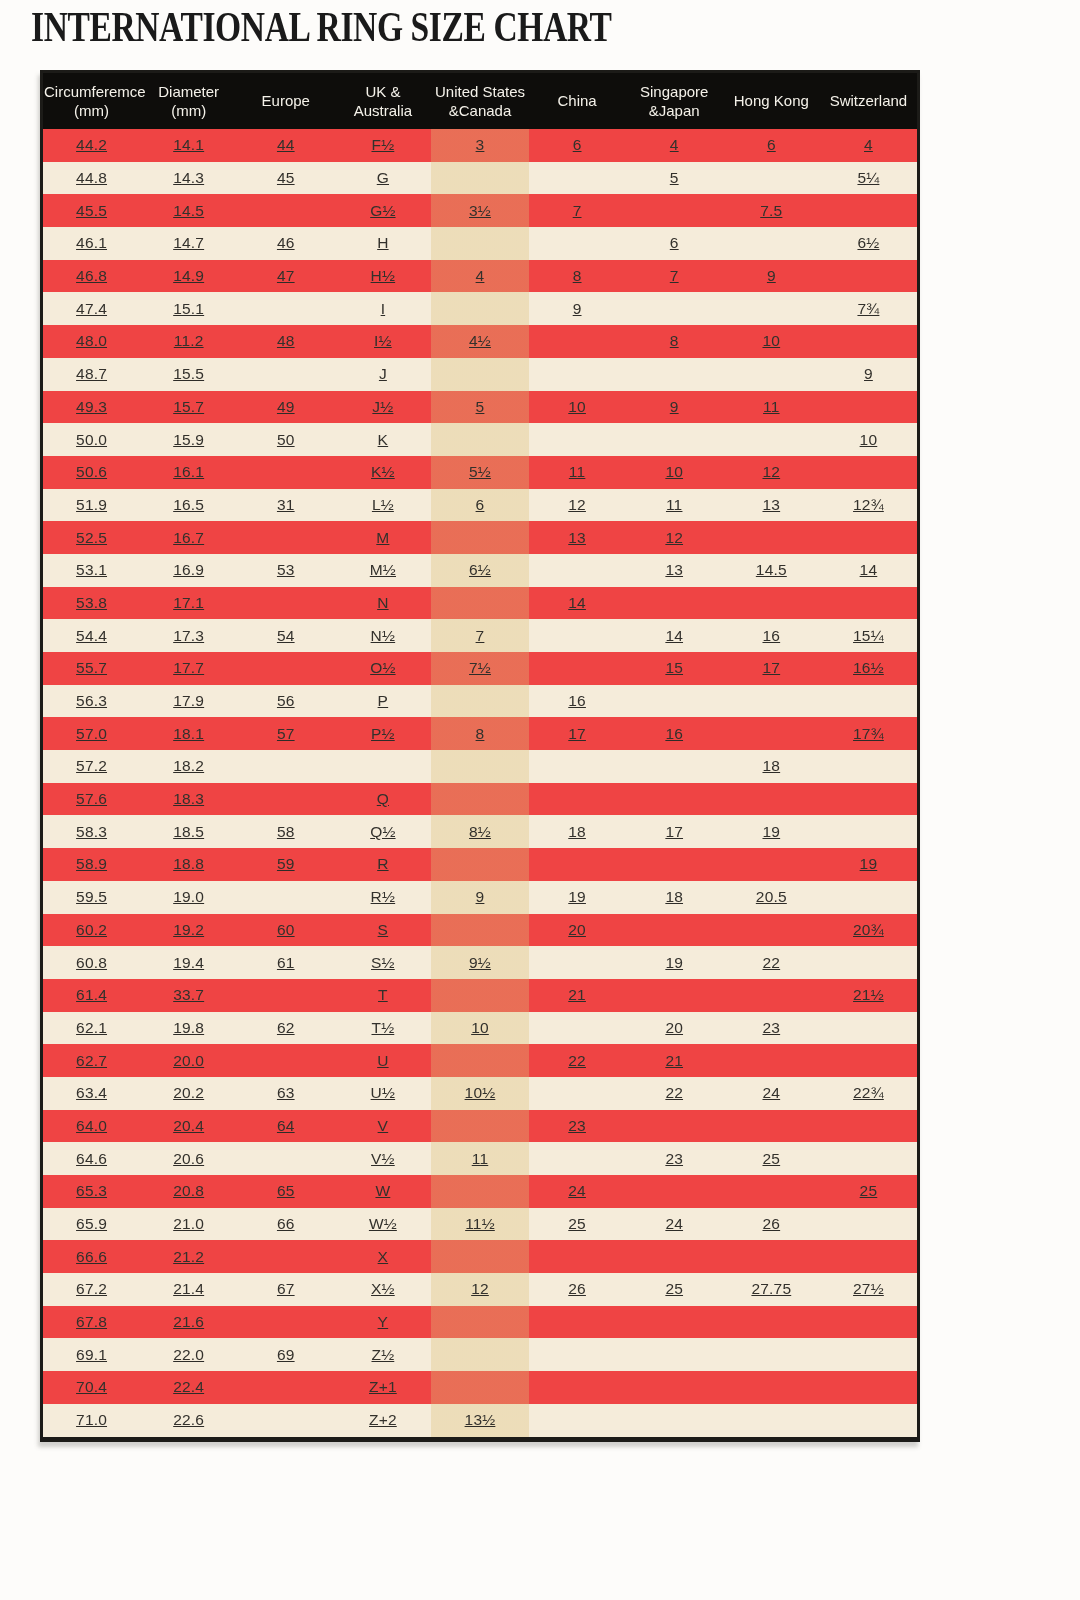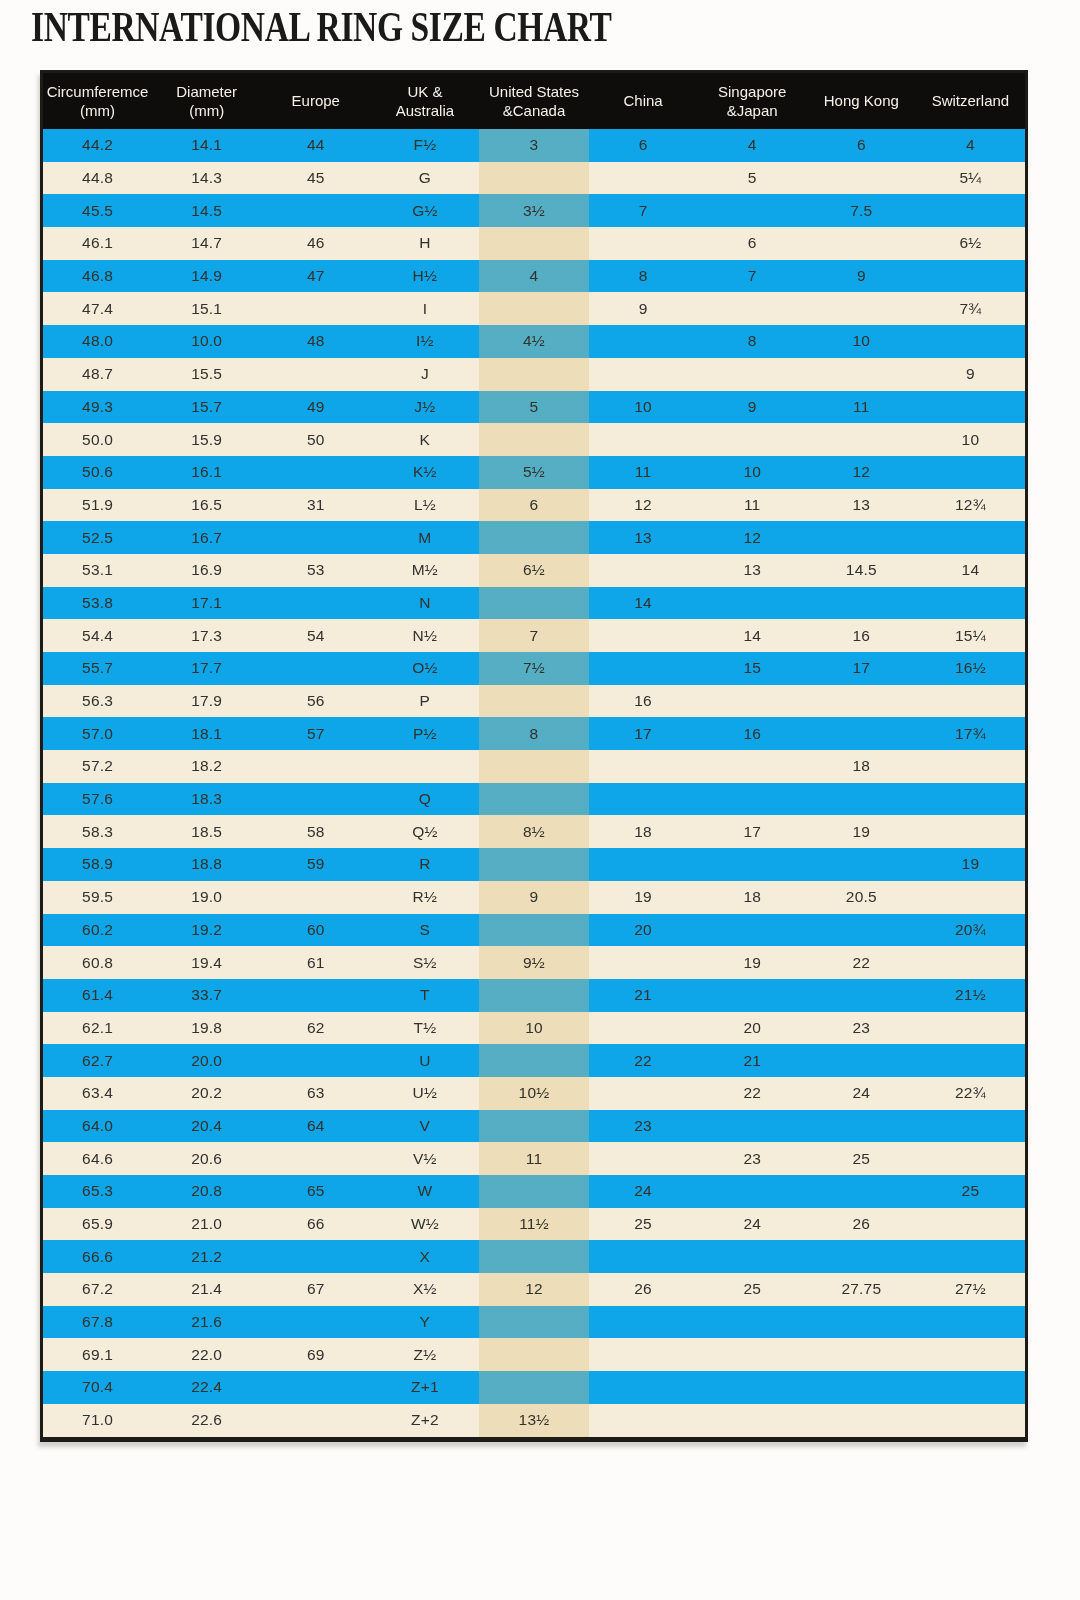--- a/index.html
+++ b/index.html
@@ -19,22 +19,22 @@
     font-size: 43px;
     letter-spacing: -0.5px;
     color: #1a1a1a;
     transform: scaleX(0.78);
     transform-origin: left top;
     white-space: nowrap;
   }
   .table-wrap {
     position: absolute;
     left: 40px; top: 70px;
-    width: 988px;
-    background: #0ea5e9;
+    width: 880px;
+    background: #ef4444;
     border: 3px solid #1c1b18;
     border-bottom-width: 5px;
     box-shadow: -2px 5px 4px rgba(80,78,70,0.25);
   }
   table {
     width: 100%;
     border-collapse: collapse;
     table-layout: fixed;
   }
   thead th {
@@ -42,21 +42,21 @@
     color: #f5f2ea;
     font-weight: 400;
     font-size: 15px;
     line-height: 1.3;
     height: 56px;
     text-align: center;
     vertical-align: middle;
     white-space: pre-line;
     padding: 2px 1px;
   }
-  tbody tr { height: 32.7px; }
+  tbody tr { height: 32.7px; text-decoration: underline; }
   tbody td {
     font-size: 15.5px;
     text-align: center;
     vertical-align: middle;
     color: #33312c;
     letter-spacing: 0.2px;
   }
   tbody tr:nth-child(even) td { background-color: #f5ecda; }
   tbody td.us-band {
     background-image: linear-gradient(rgba(221,192,122,0.34), rgba(221,192,122,0.34));
@@ -150,21 +150,21 @@
             <td></td>
             <td>I</td>
             <td class="us-band"></td>
             <td>9</td>
             <td></td>
             <td></td>
             <td>7¾</td>
           </tr>
           <tr>
             <td>48.0</td>
-            <td>10.0</td>
+            <td>11.2</td>
             <td>48</td>
             <td>I½</td>
             <td class="us-band">4½</td>
             <td></td>
             <td>8</td>
             <td>10</td>
             <td></td>
           </tr>
           <tr>
             <td>48.7</td>

